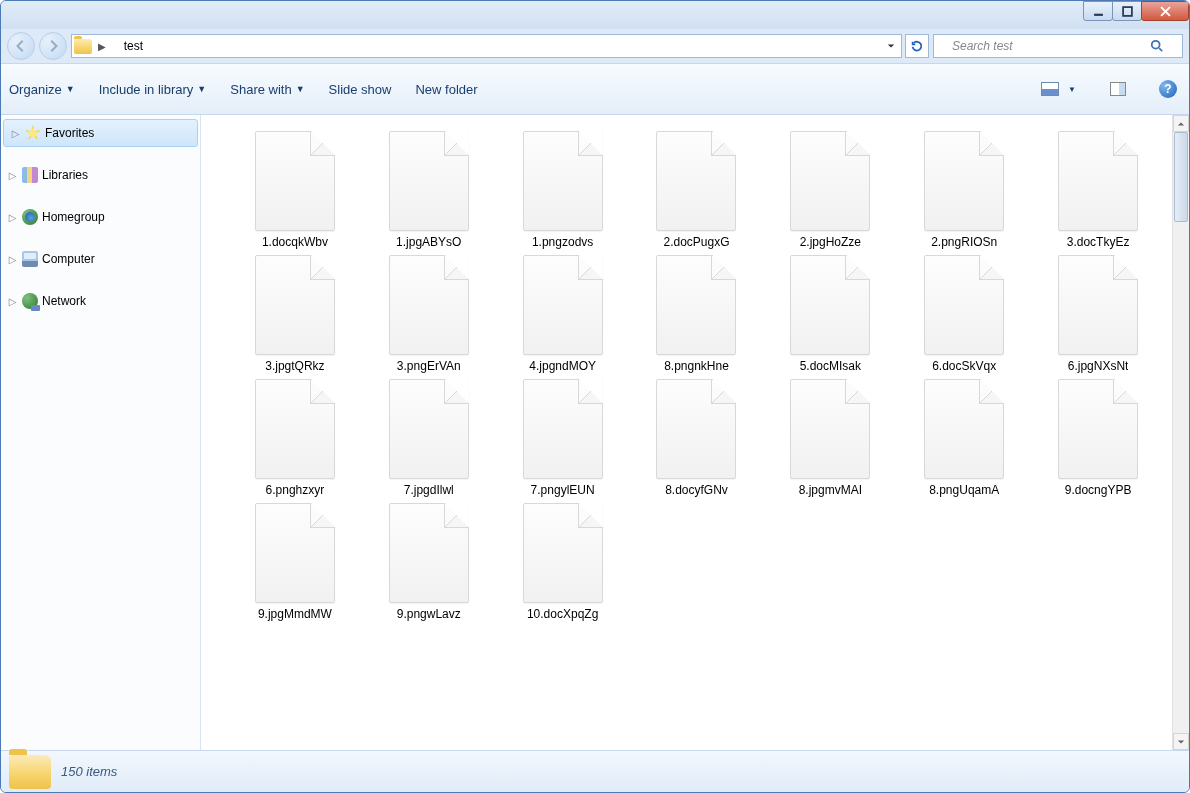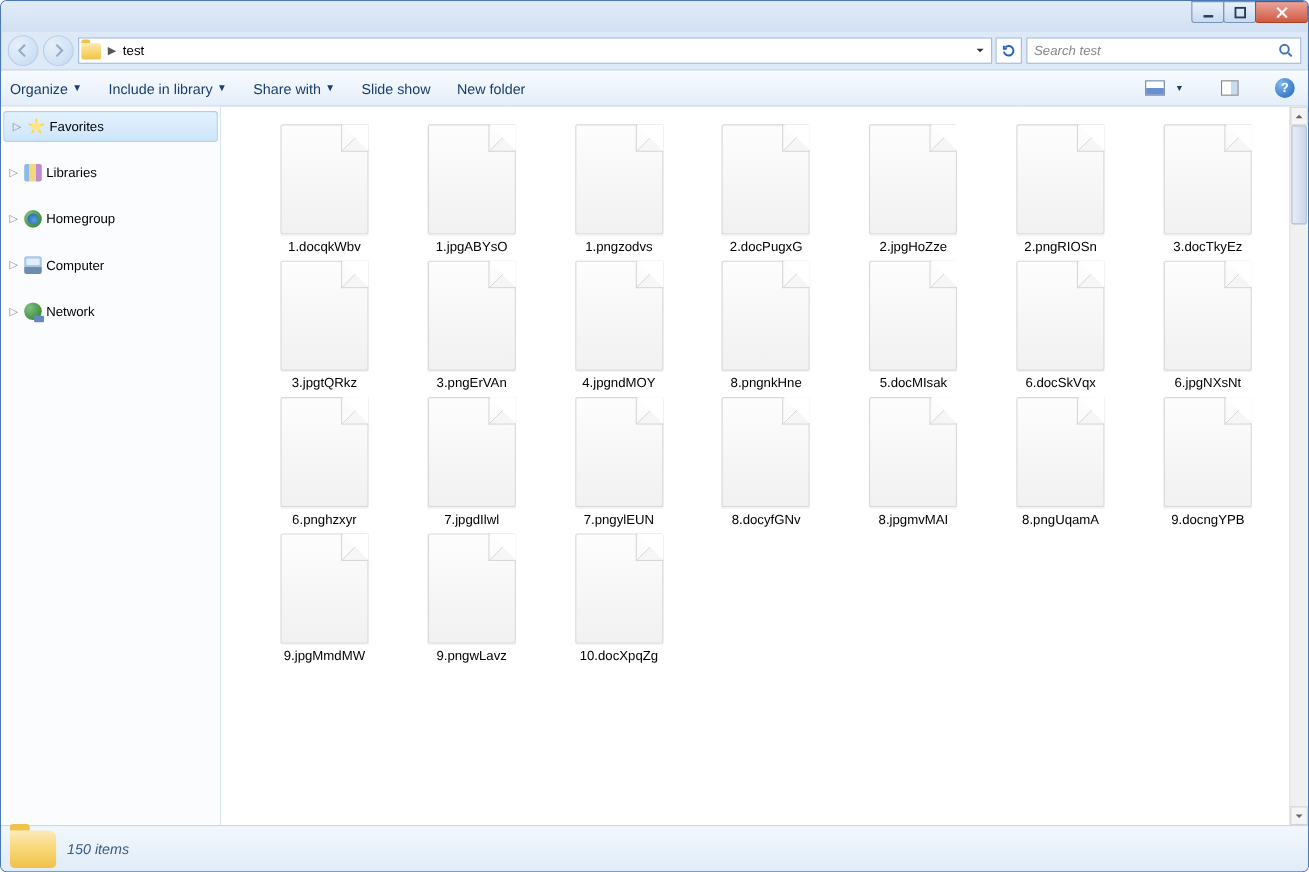--- a/index.html
+++ b/index.html
@@ -77,21 +77,21 @@
   background: linear-gradient(to bottom, #fceabb, #f8d774 50%, #f0c44c);
   border-radius: 1px 3px 2px 2px;
   position: relative;
 }
 .folder-icon-sm::before {
   content: ""; position: absolute; top: -3px; left: 0;
   width: 8px; height: 3px;
   background: #f0c44c; border-radius: 2px 2px 0 0;
 }
 .crumb-sep { color: #555; font-size: 10px; }
-.crumb-text { color: #000; }
+.crumb-text { color: #000; margin-left: 12px; }
 .addr-drop {
   margin-left: auto;
   width: 16px; height: 100%;
   display: flex; align-items: center; justify-content: center;
   cursor: pointer;
 }
 .addr-drop svg { width: 8px; height: 8px; fill: #333; }
 .refresh-btn {
   width: 24px; height: 24px;
   border: 1px solid #9db8d8;
@@ -99,31 +99,31 @@
   display: flex; align-items: center; justify-content: center;
   cursor: pointer;
   margin-left: -1px;
 }
 .refresh-btn svg { width: 14px; height: 14px; stroke: #2060c0; fill: none; stroke-width: 2; }
 .search-box {
   width: 250px; height: 24px;
   background: #fff;
   border: 1px solid #9db8d8;
   display: flex; align-items: center;
-  padding: 0 6px;
+  padding: 0 18px;
 }
 .search-box input {
   flex: 1; border: none; outline: none;
   font-family: inherit; font-size: 12px;
   color: #333; font-style: italic;
 }
 .search-box input::placeholder { color: #888; font-style: italic; }
 .search-box svg { width: 14px; height: 14px; fill: none; stroke: #3f72b8; stroke-width: 2; }
 .toolbar {
-  height: 34px;
+  height: 52px;
   background: linear-gradient(to bottom, #f7fbff, #e4eef9);
   border-top: 1px solid #c8d8ec;
   border-bottom: 1px solid #c8d8ec;
   display: flex;
   align-items: center;
   padding: 0 8px;
   gap: 24px;
 }
 .tool-item {
   display: flex; align-items: center; gap: 4px;

